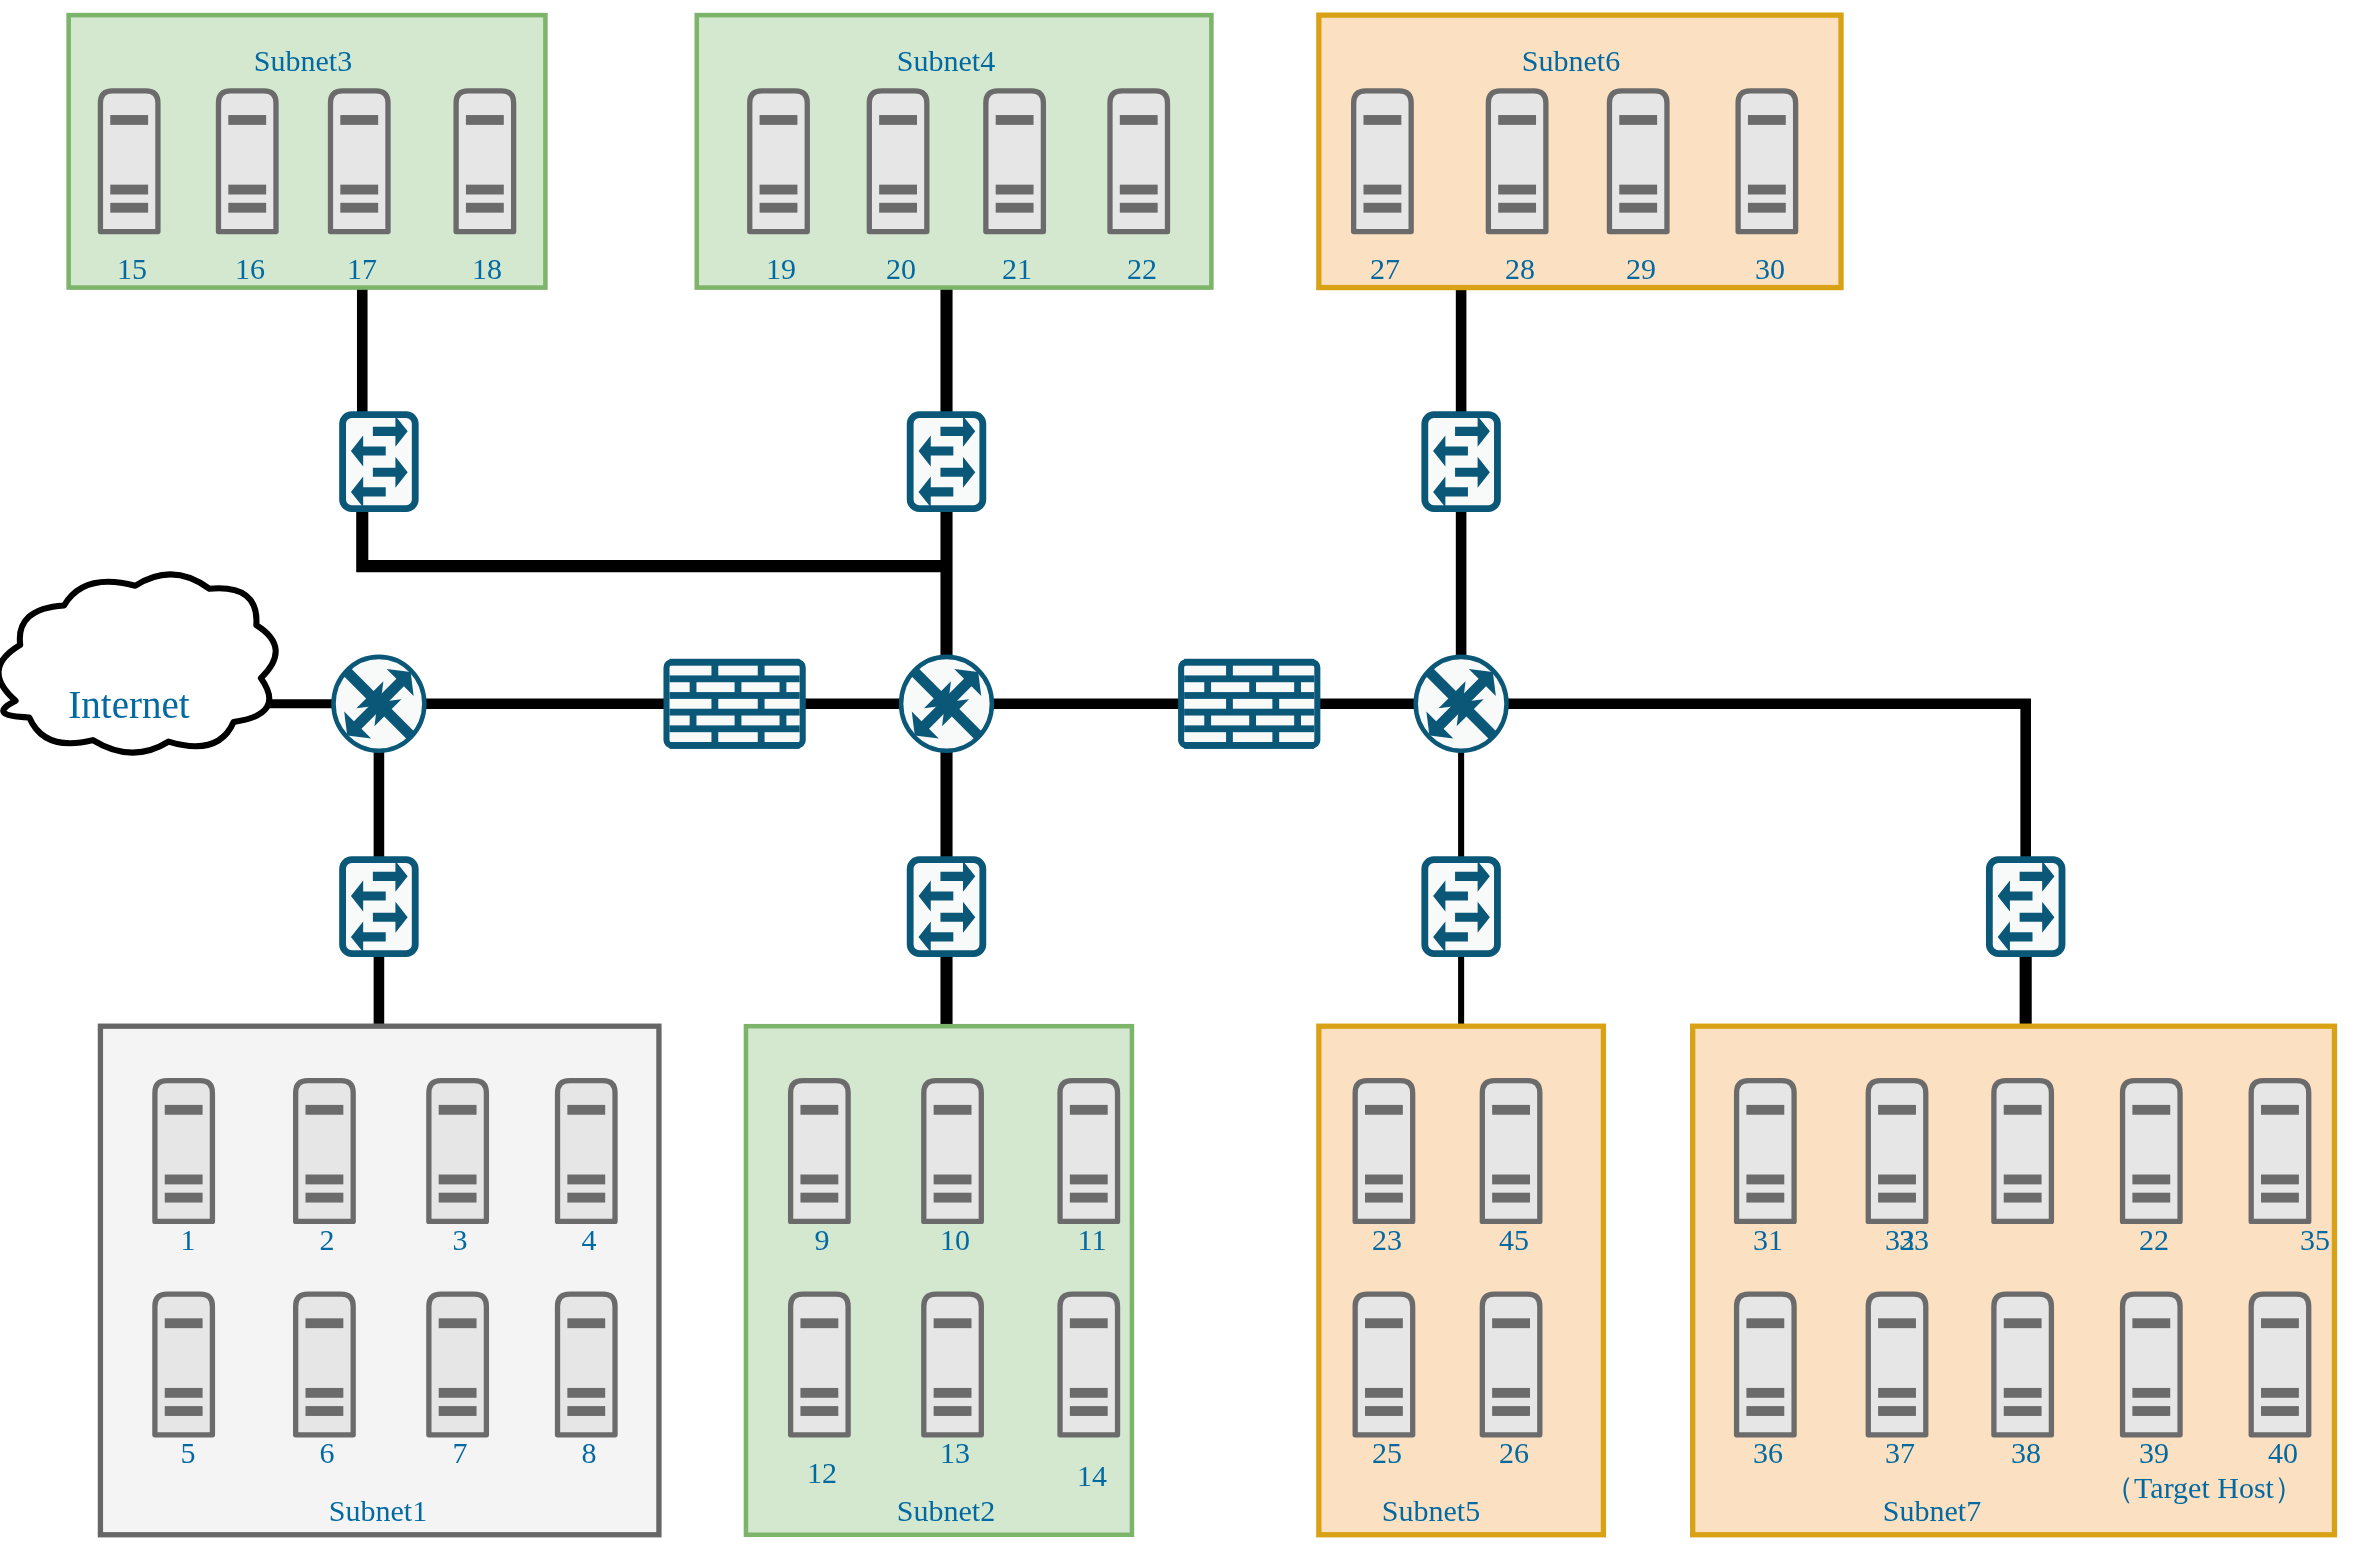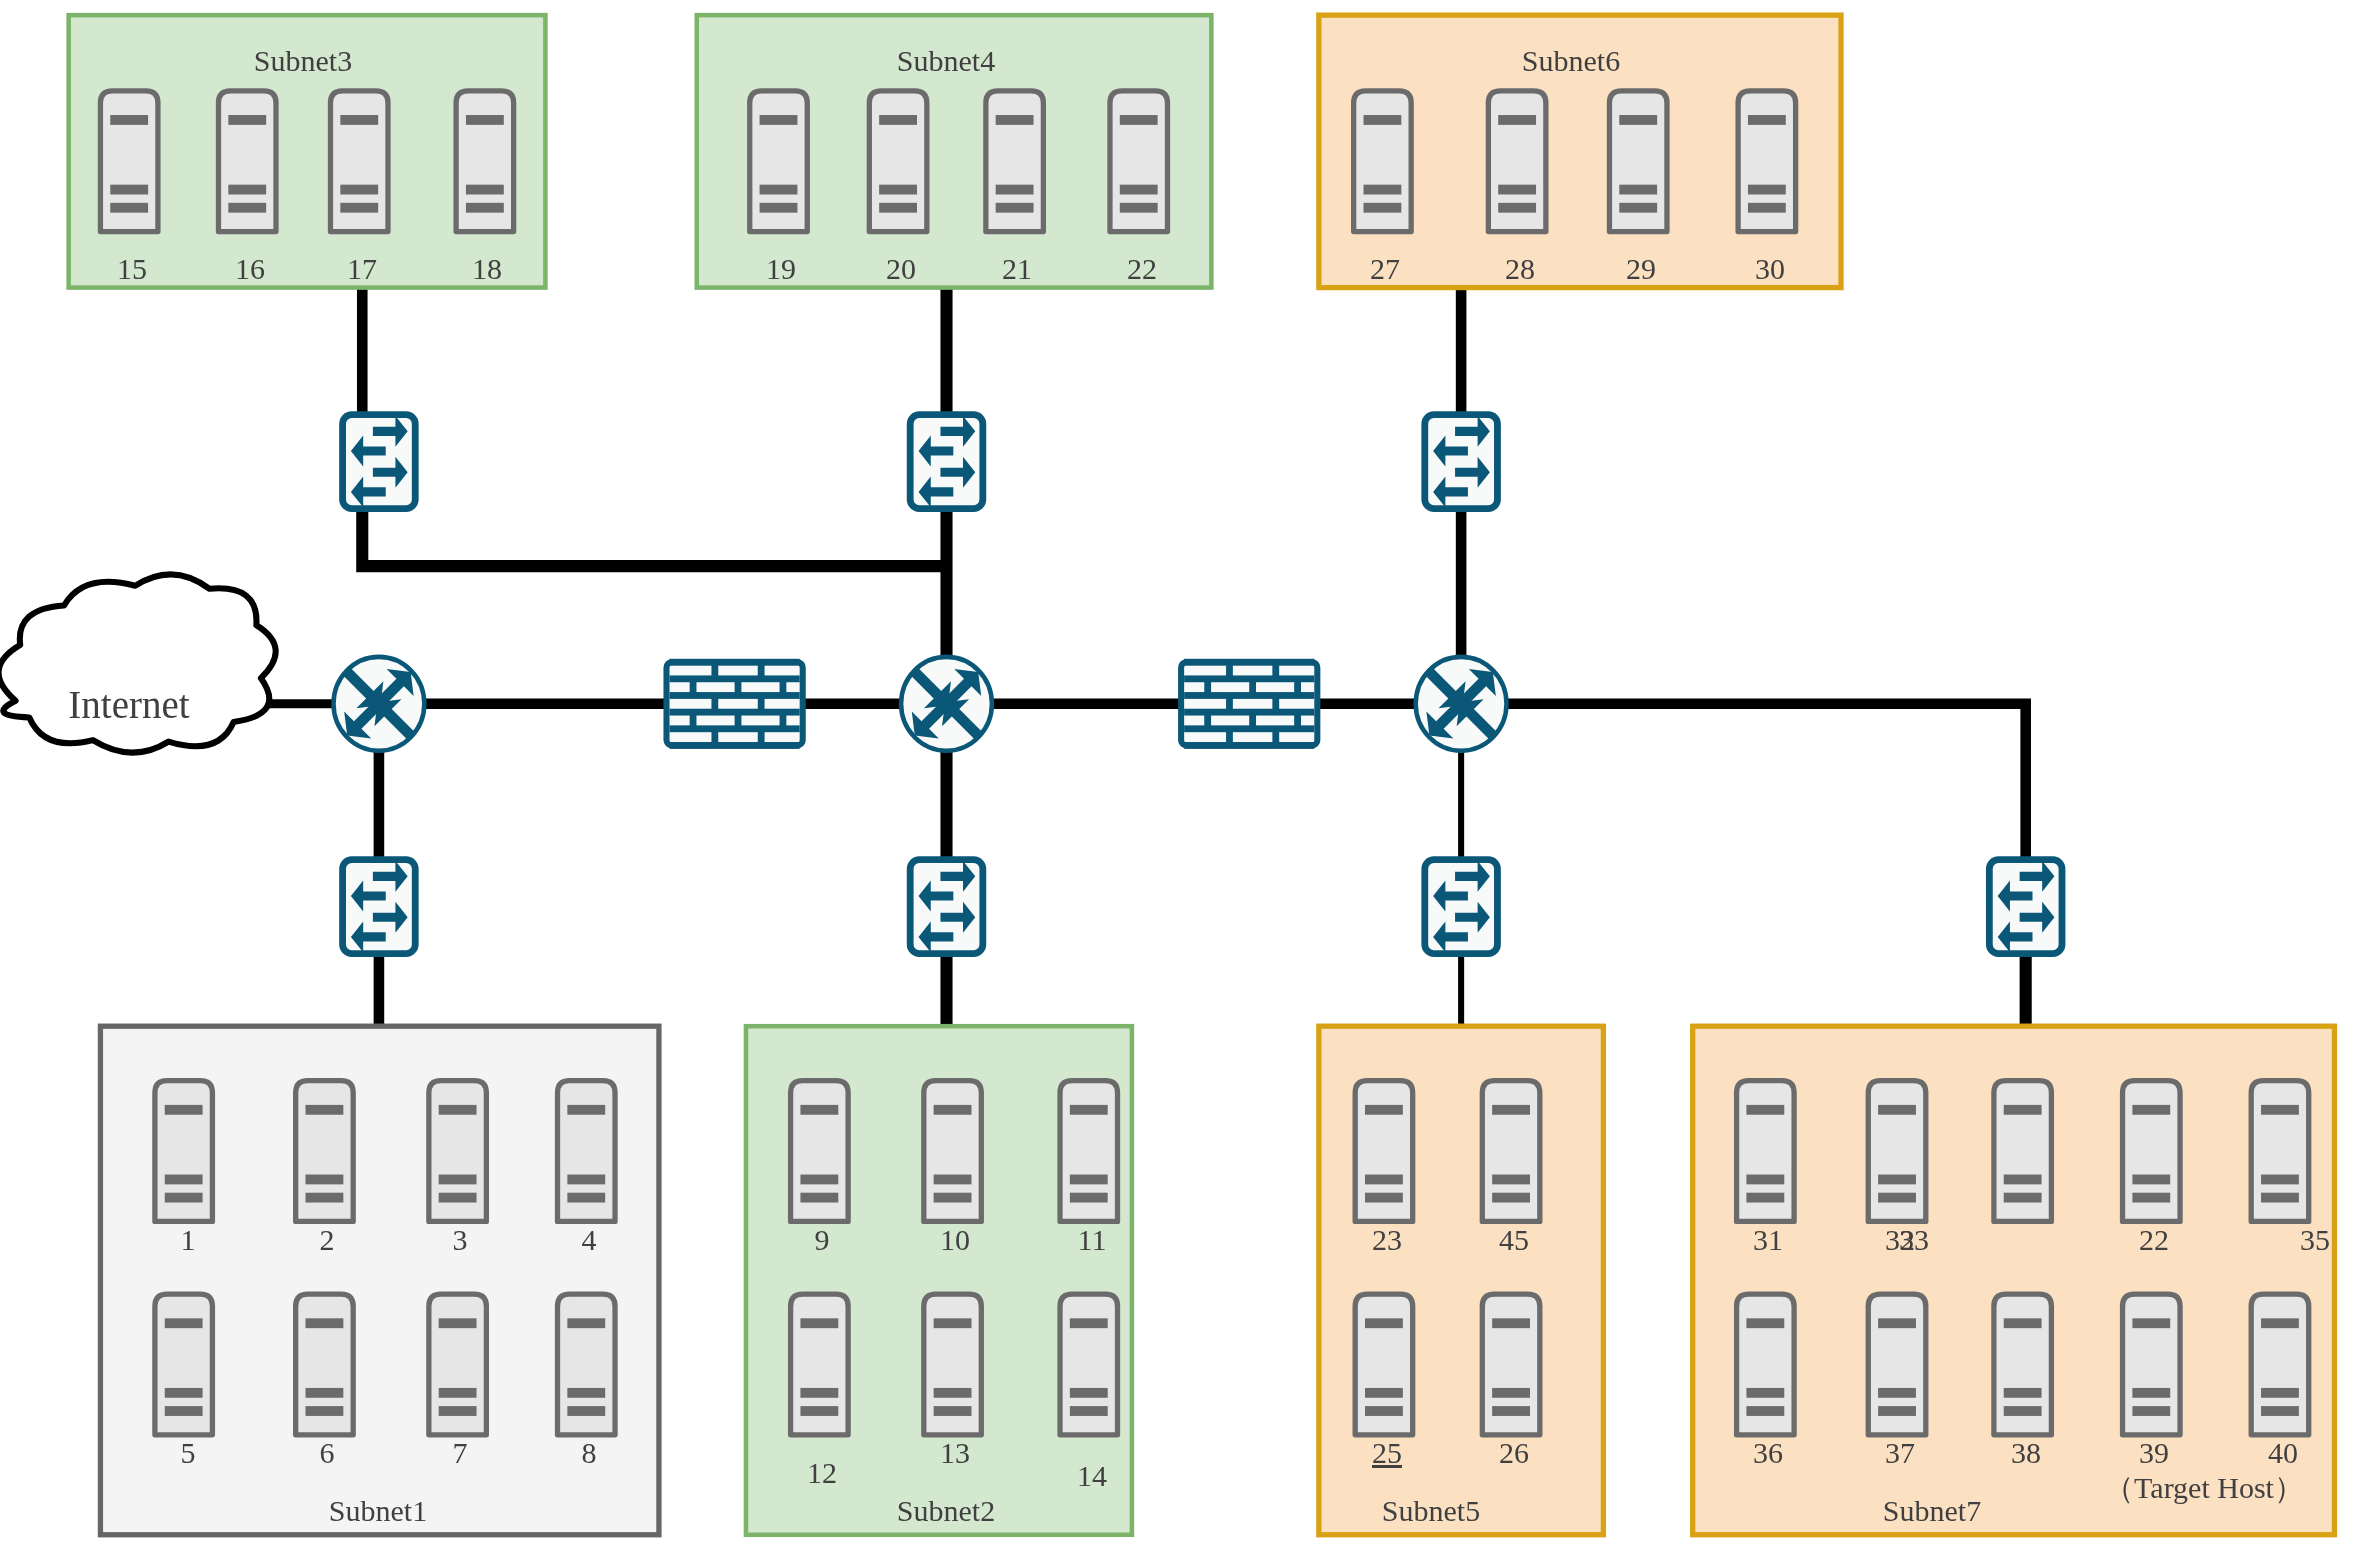--- a/index.html
+++ b/index.html
@@ -1,21 +1,21 @@
 <!DOCTYPE html>
 <html style="font-size:12px"><head>
 <meta charset="utf-8">
 <style>
   html,body{margin:0;padding:0;background:#ffffff;}
   body{width:2366px;height:1562px;overflow:hidden;
        font-family:"Liberation Serif","DejaVu Serif",serif;}
   #stage{position:relative;width:2366px;height:1562px;background:#fff;}
   svg.layer{position:absolute;left:0;top:0;width:2366px;height:1562px;}
   .subnet-title,.host-label,.cloud-label,.target-label{
-      position:absolute;color:#404040;white-space:nowrap;
+      position:absolute;color:#0369a1;white-space:nowrap;
       font-family:"Liberation Serif","DejaVu Serif",serif;}
   .subnet-title{font-size:30px;transform:translate(-50%,-50%);}
   .host-label{font-size:30px;transform:translate(-50%,-50%);}
   .target-label{font-size:30px;transform:translate(-50%,-50%);text-align:right;}
   .cloud-label{font-size:39px;transform:translate(-50%,-50%);}
 </style>
 </head>
 <body>
 
 <div id="stage">
@@ -525,21 +525,21 @@
       <div class="host-label" style="left: 362px; top: 269px;">17</div>
       <div class="host-label" style="left: 487px; top: 269px;">18</div>
       <div class="subnet-title" style="left: 946px; top: 61px;">Subnet4</div>
       <div class="host-label" style="left: 781px; top: 269px;">19</div>
       <div class="host-label" style="left: 901px; top: 269px;">20</div>
       <div class="host-label" style="left: 1017px; top: 269px;">21</div>
       <div class="host-label" style="left: 1142px; top: 269px;">22</div>
       <div class="subnet-title" style="left: 1431px; top: 1511px;">Subnet5</div>
       <div class="host-label" style="left: 1387px; top: 1240px;">23</div>
       <div class="host-label" style="left: 1514px; top: 1240px;">45</div>
-      <div class="host-label" style="left: 1387px; top: 1453px; text-decoration: underline;">25</div>
+      <div class="host-label" style="left: 1387px; top: 1453px;">25</div>
       <div class="host-label" style="left: 1514px; top: 1453px;">26</div>
       <div class="subnet-title" style="left: 1571px; top: 61px;">Subnet6</div>
       <div class="host-label" style="left: 1385px; top: 269px;">27</div>
       <div class="host-label" style="left: 1520px; top: 269px;">28</div>
       <div class="host-label" style="left: 1641px; top: 269px;">29</div>
       <div class="host-label" style="left: 1770px; top: 269px;">30</div>
       <div class="subnet-title" style="left: 1932px; top: 1511px;">Subnet7</div>
       <div class="host-label" style="left: 1768px; top: 1240px;">31</div>
       <div class="host-label" style="left: 1900px; top: 1240px;">32</div>
       <div class="host-label" style="left: 1914px; top: 1240px;">33</div>

